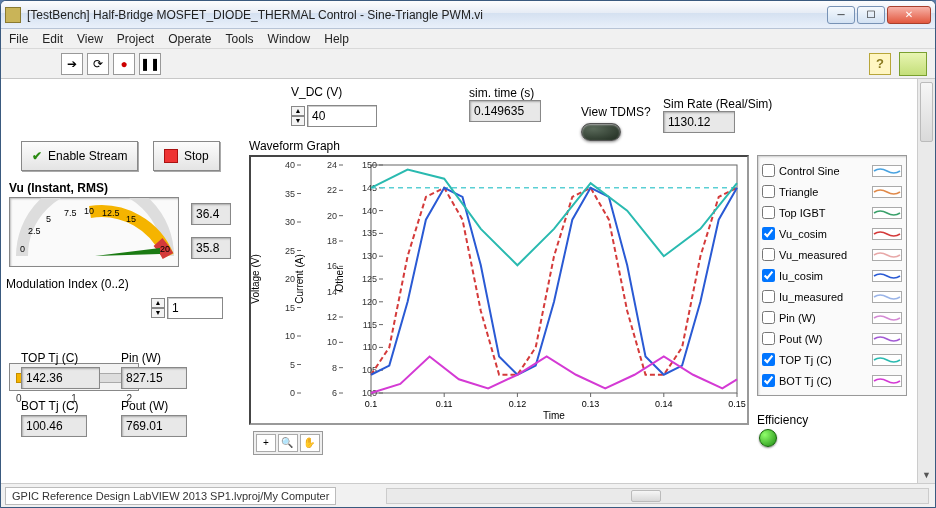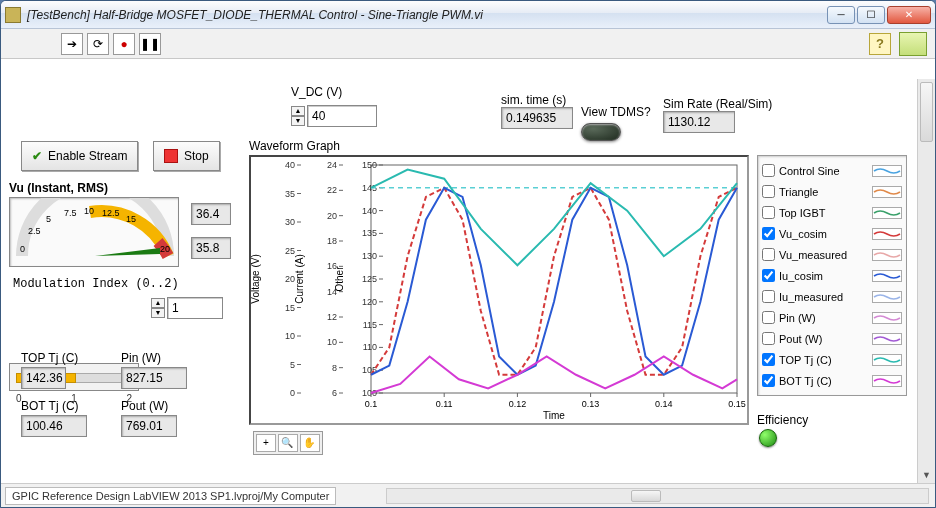--- a/index.html
+++ b/index.html
@@ -2,21 +2,21 @@
 <html><head>
 <meta charset="utf-8">
 <style>
 * { box-sizing: border-box; margin: 0; padding: 0; font-family: "Segoe UI", Tahoma, sans-serif; }
 body { background: #5a7ca8; width: 936px; height: 508px; overflow: hidden; }
 
 .window { width: 936px; height: 508px; background: #fff; border: 1px solid #3a5a7f; border-radius: 6px 6px 0 0; overflow: hidden; position: relative; }
 
 .titlebar { height: 28px; background: linear-gradient(#fdfdfe,#e6ecf5 45%,#d5e1f1 46%,#e9f0fa); display: flex; align-items: center; padding: 0 4px; border-bottom: 1px solid #b8c4d6; }
 .ti-icon { width: 16px; height:16px; background:#c9b458; border:1px solid #8a7a30; margin-right:6px;}
-.titlebar-text { flex:1; font-size:12px; color:#222;font-style:italic;}
+.titlebar-text { flex:1; font-size:12px; color:#222;}
 .win-btns { display:flex; gap:2px;}
 .win-btn { width:28px; height:18px; border:1px solid #7792b5; border-radius:3px; background:linear-gradient(#f5f9fd,#d3e2f3); font-size:10px; text-align:center; line-height:16px;}
 .win-btn.close{background:linear-gradient(#f7b2a7,#e2583f);color:#fff;border-color:#a83f2c;width:44px;}
 .win-btn.max{ }
 .win-btn.min{ }
 
 .menubar { height:20px; background:#f1f1f1; display:flex; align-items:center; padding:0 8px; gap:14px; font-size:12px; color:#222; border-bottom:1px solid #d9d9d9;}
 .menubar span{cursor:default;}
 
 .toolbar { height:30px; background:#f1f1f1; display:flex; align-items:center; padding:0 8px; gap:4px; border-bottom:1px solid #c8c8c8;}
@@ -90,20 +90,30 @@
   <div class="titlebar">
     <div class="ti-icon"></div>
     <div class="titlebar-text">[TestBench] Half-Bridge MOSFET_DIODE_THERMAL Control - Sine-Triangle PWM.vi</div>
     <div class="win-btns">
       <div class="win-btn min">─</div>
       <div class="win-btn max">☐</div>
       <div class="win-btn close">✕</div>
     </div>
   </div>
 
+  <div class="menubar">
+    <span>File</span>
+    <span>Edit</span>
+    <span>View</span>
+    <span>Project</span>
+    <span>Operate</span>
+    <span>Tools</span>
+    <span>Window</span>
+    <span>Help</span>
+  </div>
 
   <div class="toolbar">
     <div style="width:48px"></div>
     <div class="tool-btn">➔</div>
     <div class="tool-btn">⟳</div>
     <div class="tool-btn red">●</div>
     <div class="tool-btn">❚❚</div>
     <div class="spacer"></div>
     <div class="help-btn">?</div>
     <div class="logo-box"></div>
@@ -116,21 +126,21 @@
       <div class="num-box">
         <div class="spin">
             <div>▲</div>
             <div>▼</div>
           </div>
         <input class="num-field" style="width: 70px;" value="40">
       </div>
     </div>
 
 
-    <div class="pos" style="left:468px;top:14px;margin-left:32px;">
+    <div class="pos" style="left:468px;top:7px;">
       <div class="label">sim. time (s)</div>
       <div class="ro-field" style="width:72px">0.149635</div>
     </div>
 
     <div class="pos" style="left:580px;top:26px;">
       <div class="label" style="text-align:center">View TDMS?</div>
       <div style="height:4px"></div>
       <div class="oval-led"></div>
     </div>
 
@@ -165,46 +175,46 @@
         <text x="54" y="18" font-size="9">7.5</text>
         <text x="74" y="16" font-size="9">10</text>
         <text x="92" y="18" font-size="9">12.5</text>
         <text x="116" y="24" font-size="9">15</text>
         <text x="150" y="54" font-size="9">20</text>
       </svg>
     </div>
     <div class="pos ro-field" style="left:190px;top:124px;width:40px">36.4</div>
     <div class="pos ro-field" style="left:190px;top:158px;width:40px">35.8</div>
 
-    <div class="pos label" style="left:12px;top:198px;font-family:Liberation Mono, monospace;">Modulation Index (0..2)</div>
+    <div class="pos label" style="left:5px;top:198px;">Modulation Index (0..2)</div>
     <div class="pos slider-box" style="left:8px;top:214px;">
       <div class="slider-track"></div>
       <div class="slider-fill" style="width:60px"></div>
       <div class="slider-marks">
         <span>0</span>
         <span>1</span>
         <span>2</span>
       </div>
     </div>
     <div class="pos num-box" style="left:150px;top:218px;">
       <div class="spin">
           <div>▲</div>
           <div>▼</div>
         </div>
       <input class="num-field" style="width: 56px;" value="1">
     </div>
 
     <div class="pos label" style="left:20px;top:272px;">TOP Tj (C)</div>
-    <div class="pos ro-field" style="left:20px;top:288px;width:45px">142.36</div>
+    <div class="pos ro-field" style="left:20px;top:288px;width:79px">142.36</div>
     <div class="pos label" style="left:120px;top:272px;">Pin (W)</div>
     <div class="pos ro-field" style="left:120px;top:288px;width:66px">827.15</div>
     <div class="pos label" style="left:20px;top:320px;">BOT Tj (C)</div>
     <div class="pos ro-field" style="left:20px;top:336px;width:66px">100.46</div>
     <div class="pos label" style="left:120px;top:320px;">Pout (W)</div>
-    <div class="pos ro-field" style="left:120px;top:336px;width:56px">769.01</div>
+    <div class="pos ro-field" style="left:120px;top:336px;width:66px">769.01</div>
 
     <div class="pos label" style="left:248px;top:60px;">Waveform Graph</div>
 
     <div class="pos graph-box" style="left:248px;top:76px;width:500px;height:270px;">
       <svg id="chart-svg" width="496" height="266">
           <rect x="120" y="8" width="366" height="228" fill="#fff" stroke="#666"></rect>
           <text x="44" y="239" font-size="9" text-anchor="end" fill="#333">0</text>
           <line x1="46" y1="236" x2="50" y2="236" stroke="#666"></line>
           <text x="44" y="210.5" font-size="9" text-anchor="end" fill="#333">5</text>
           <line x1="46" y1="207.5" x2="50" y2="207.5" stroke="#666"></line>

